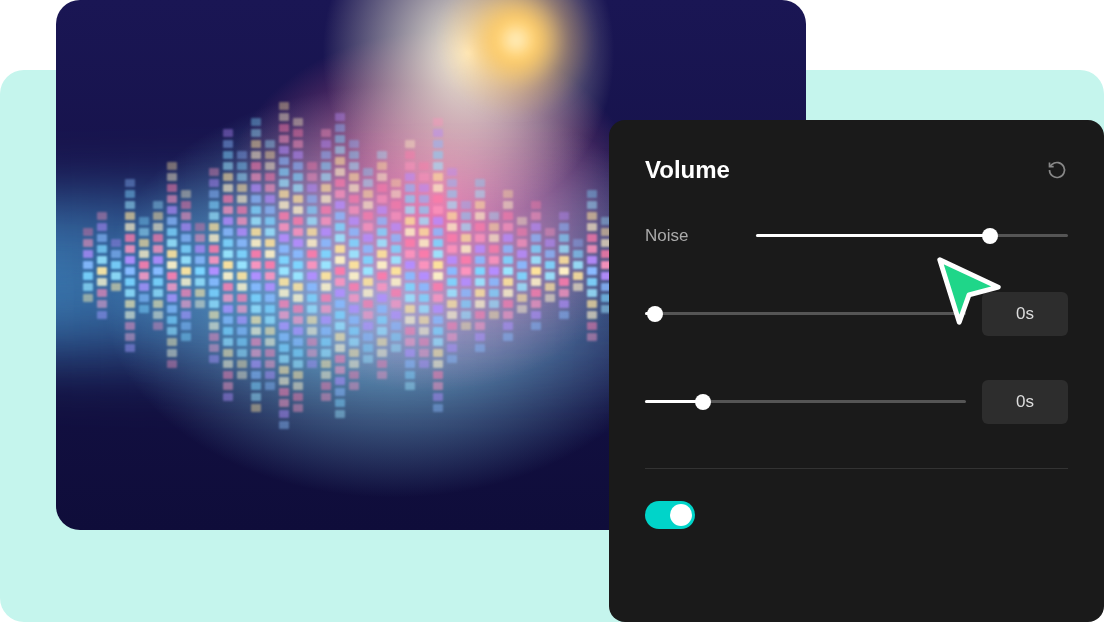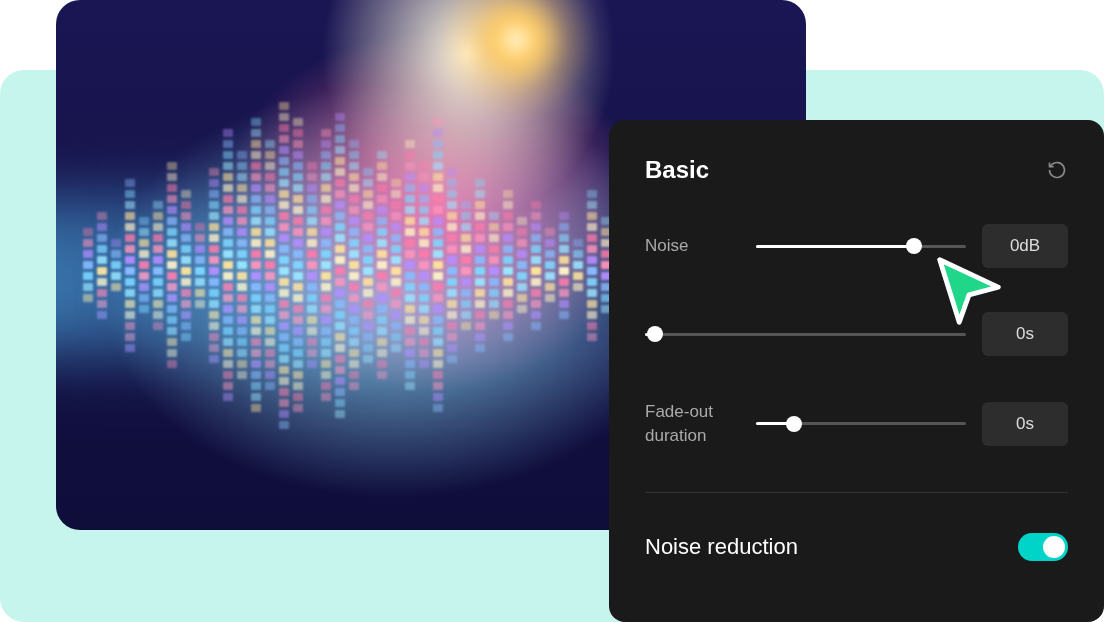--- a/index.html
+++ b/index.html
@@ -1068,59 +1068,56 @@
         <div class="eq-cell" style="background: rgb(138, 186, 255); opacity: 0.88;"></div>
         <div class="eq-cell" style="background: rgb(126, 214, 255); opacity: 0.88;"></div>
         <div class="eq-cell" style="background: rgb(155, 231, 255); opacity: 0.64;"></div>
       </div>
     </div>
   <div class="glow"></div>
 </div>
 
 <div class="panel">
   <div class="panel-header">
-    <div class="panel-title">Basic</div>
+    <div class="panel-title">Volume</div>
     <div class="reset-icon">
       <svg width="20" height="20" viewBox="0 0 24 24" fill="none" stroke-width="2">
         <path d="M3 12a9 9 0 1 0 3-6.7L3 8"></path>
         <path d="M3 3v5h5"></path>
       </svg>
     </div>
   </div>
 
   <div class="control-row">
     <div class="control-label">Noise</div>
     <div class="slider-track">
       <div class="slider-fill" style="width:75%"></div>
       <div class="slider-thumb" style="left:75%"></div>
     </div>
-    <div class="value-box">0dB</div>
   </div>
 
   <div class="control-row">
     <div class="slider-track">
       <div class="slider-fill" style="width:3%"></div>
       <div class="slider-thumb" style="left:3%"></div>
     </div>
     <div class="value-box">0s</div>
   </div>
 
   <div class="control-row">
-    <div class="control-label">Fade-out duration</div>
     <div class="slider-track">
       <div class="slider-fill" style="width:18%"></div>
       <div class="slider-thumb" style="left:18%"></div>
     </div>
     <div class="value-box">0s</div>
   </div>
 
   <div class="divider"></div>
 
   <div class="toggle-row">
-    <div class="toggle-label">Noise reduction</div>
     <div class="toggle">
       <div class="toggle-knob"></div>
     </div>
   </div>
 </div>
 
 <div class="cursor-pointer">
   <svg width="78" height="78" viewBox="0 0 80 80">
     <path d="M 10 8 L 70 36 L 40 44 L 30 72 Z" fill="#1fd689" stroke="#fff" stroke-width="5" stroke-linejoin="round"></path>
   </svg>

